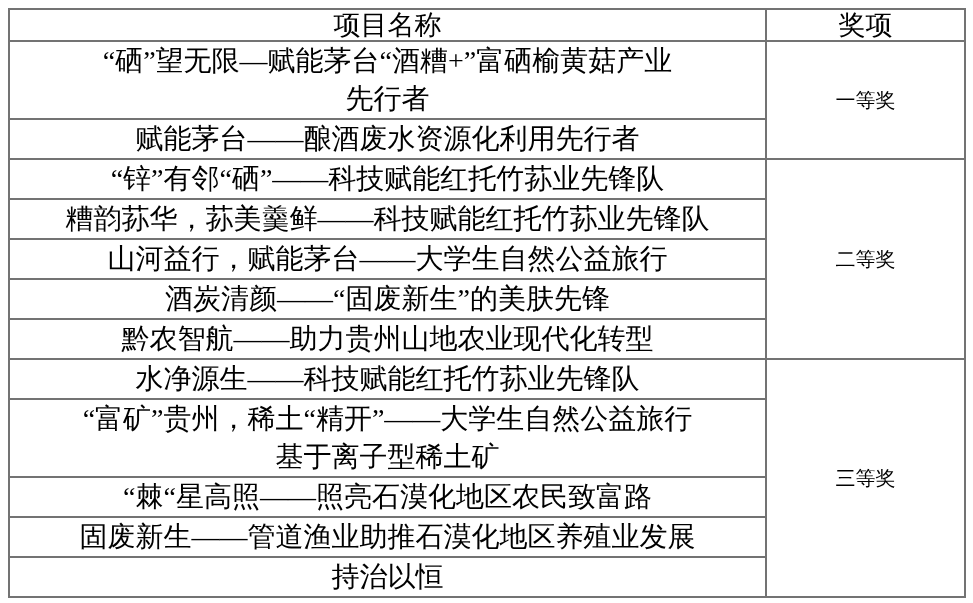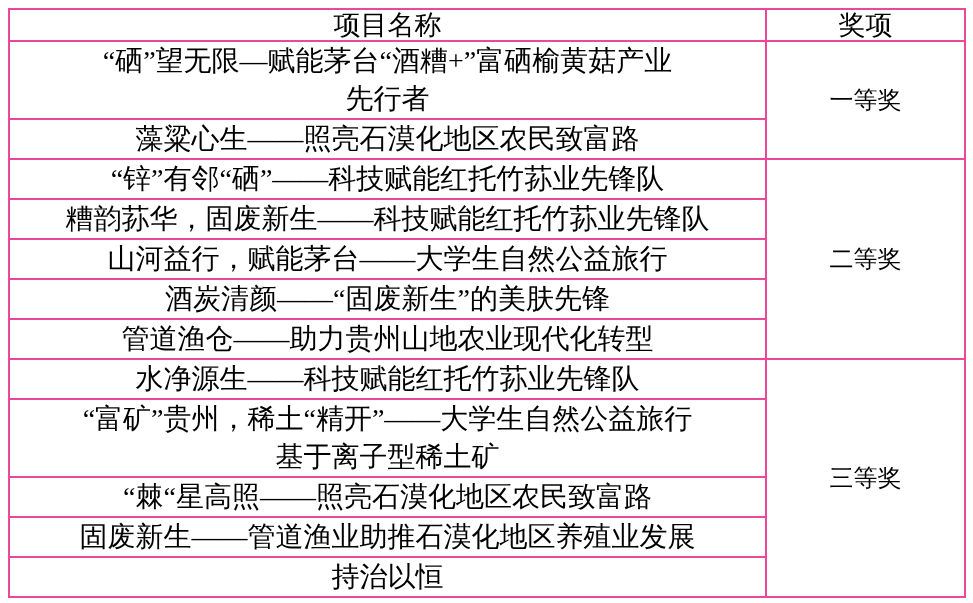--- a/index.html
+++ b/index.html
@@ -23,21 +23,21 @@
     top: 8px;
     width: 956px;
     border-collapse: collapse;
     table-layout: fixed;
     background: #ffffff;
   }
   table.awards col.col-project { width: 757px; }
   table.awards col.col-award   { width: 199px; }
   table.awards th,
   table.awards td {
-    border: 2px solid #ec4899;
+    border: 2px solid #737373;
     padding: 0;
     text-align: center;
     vertical-align: middle;
     color: #000000;
     font-weight: normal;
     overflow: hidden;
   }
   table.awards th.header-cell {
     height: 30px;
     line-height: 30px;
@@ -45,21 +45,21 @@
   }
   table.awards td.project-cell {
     font-size: 28px;
   }
   table.awards td.project-cell .line {
     height: 38px;
     line-height: 38px;
     white-space: nowrap;
   }
   table.awards td.award-cell {
-    font-size: 24px;
+    font-size: 20px;
     line-height: 38px;
   }
 </style>
 </head>
 <body>
 
 <div class="page">
   <table class="awards">
     <colgroup>
       <col class="col-project">
@@ -74,47 +74,47 @@
     <tbody>
         <tr>
           <td class="project-cell">
             <div class="line">“硒”望无限—赋能茅台“酒糟+”富硒榆黄菇产业</div>
             <div class="line">先行者</div>
           </td>
           <td class="award-cell" rowspan="2">一等奖</td>
         </tr>
         <tr>
           <td class="project-cell">
-            <div class="line">藻粱心生——照亮石漠化地区农民致富路</div>
+            <div class="line">赋能茅台——酿酒废水资源化利用先行者</div>
           </td>
         </tr>
         <tr>
           <td class="project-cell">
             <div class="line">“锌”有邻“硒”——科技赋能红托竹荪业先锋队</div>
           </td>
           <td class="award-cell" rowspan="5">二等奖</td>
         </tr>
         <tr>
           <td class="project-cell">
-            <div class="line">糟韵荪华，固废新生——科技赋能红托竹荪业先锋队</div>
+            <div class="line">糟韵荪华，荪美羹鲜——科技赋能红托竹荪业先锋队</div>
           </td>
         </tr>
         <tr>
           <td class="project-cell">
             <div class="line">山河益行，赋能茅台——大学生自然公益旅行</div>
           </td>
         </tr>
         <tr>
           <td class="project-cell">
             <div class="line">酒炭清颜——“固废新生”的美肤先锋</div>
           </td>
         </tr>
         <tr>
           <td class="project-cell">
-            <div class="line">管道渔仓——助力贵州山地农业现代化转型</div>
+            <div class="line">黔农智航——助力贵州山地农业现代化转型</div>
           </td>
         </tr>
         <tr>
           <td class="project-cell">
             <div class="line">水净源生——科技赋能红托竹荪业先锋队</div>
           </td>
           <td class="award-cell" rowspan="5">三等奖</td>
         </tr>
         <tr>
           <td class="project-cell">

